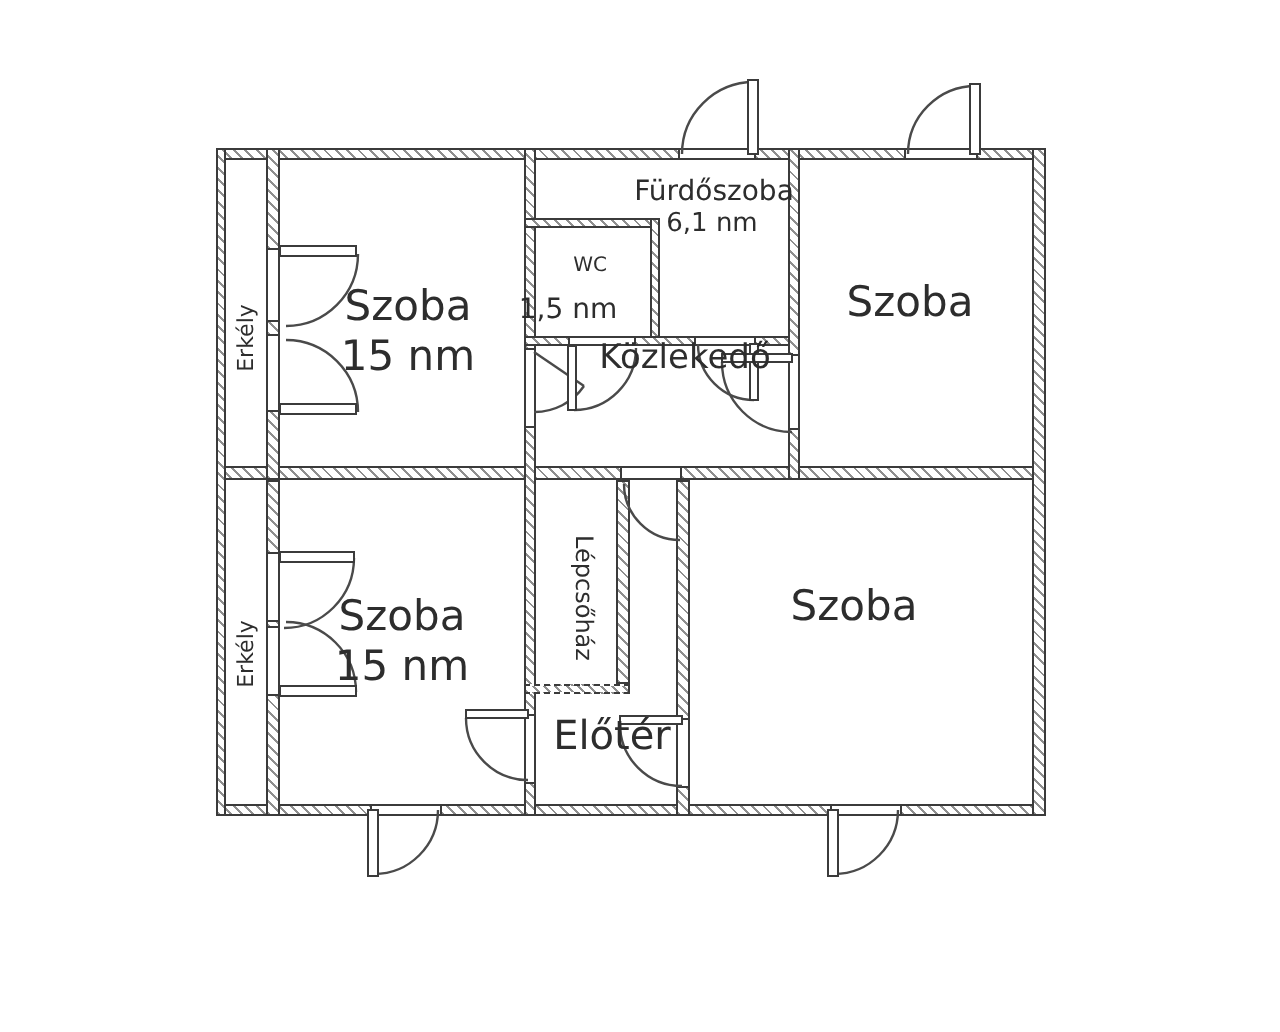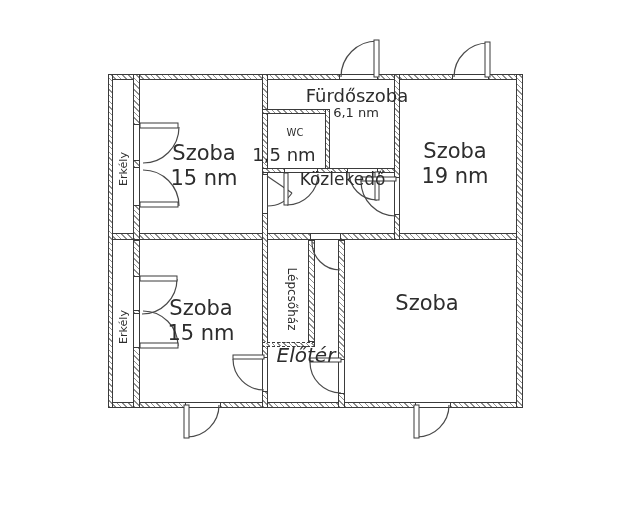--- a/index.html
+++ b/index.html
@@ -19,21 +19,21 @@
   
   .open-v{position:absolute;box-sizing:border-box;background:#ffffff;border-left:1px solid #3b3b3b;border-right:1px solid #3b3b3b;}
   .swings{position:absolute;left:0;top:0;}
   .lbl{position:absolute;transform:translate(-50%,-50%);white-space:nowrap;line-height:1.15;text-align:center;}
   .lbl.rot-ccw{transform:translate(-50%,-50%) rotate(-90deg);}
   .lbl.rot-cw{transform:translate(-50%,-50%) rotate(90deg);}
   .fs21{font-size:21px;}
   .fs20{font-size:20px;}
   .fs17{font-size:17px;}
   .fs15{font-size:10px;}
-  .fs14{font-size:18px;}
+  .fs14{font-size:14px;}
   .fs13{font-size:13px;}
   .fs12{font-size:12px;}
   .fs11{font-size:11px;}
 </style>
 </head>
 <body>
 
 <div class="canvas">
 
   <div>
@@ -148,23 +148,20 @@
   <div class="lbl fs21" style="left:204px;top:153px;">
     <span>Szoba</span>
   </div>
   <div class="lbl fs21" style="left:204px;top:178px;">
     <span>15 nm</span>
   </div>
 
   <div class="lbl fs21" style="left:455px;top:151px;">
     <span>Szoba</span>
   </div>
-  <div class="lbl fs21" style="left:455px;top:176px;">
-    <span>19 nm</span>
-  </div>
 
   <div class="lbl fs21" style="left:201px;top:308px;">
     <span>Szoba</span>
   </div>
   <div class="lbl fs21" style="left:201px;top:333px;">
     <span>15 nm</span>
   </div>
 
   <div class="lbl fs21" style="left:427px;top:303px;">
     <span>Szoba</span>
@@ -181,21 +178,21 @@
     <span>Fürdőszoba</span>
   </div>
   <div class="lbl fs13" style="left:356px;top:113px;">
     <span>6,1 nm</span>
   </div>
 
   <div class="lbl fs17" style="left:330px;top:180px;padding-left:25px;">
     <span>Közlekedő</span>
   </div>
 
-  <div class="lbl fs20" style="left:306px;top:355px;font-style:italic;">
+  <div class="lbl fs20" style="left:306px;top:368px;">
     <span>Előtér</span>
   </div>
 
   <div class="lbl fs12 rot-cw" style="left:291px;top:299px;">
     <span>Lépcsőház</span>
   </div>
 
   <div class="lbl fs11 rot-ccw" style="left:124px;top:169px;">
     <span>Erkély</span>
   </div>

